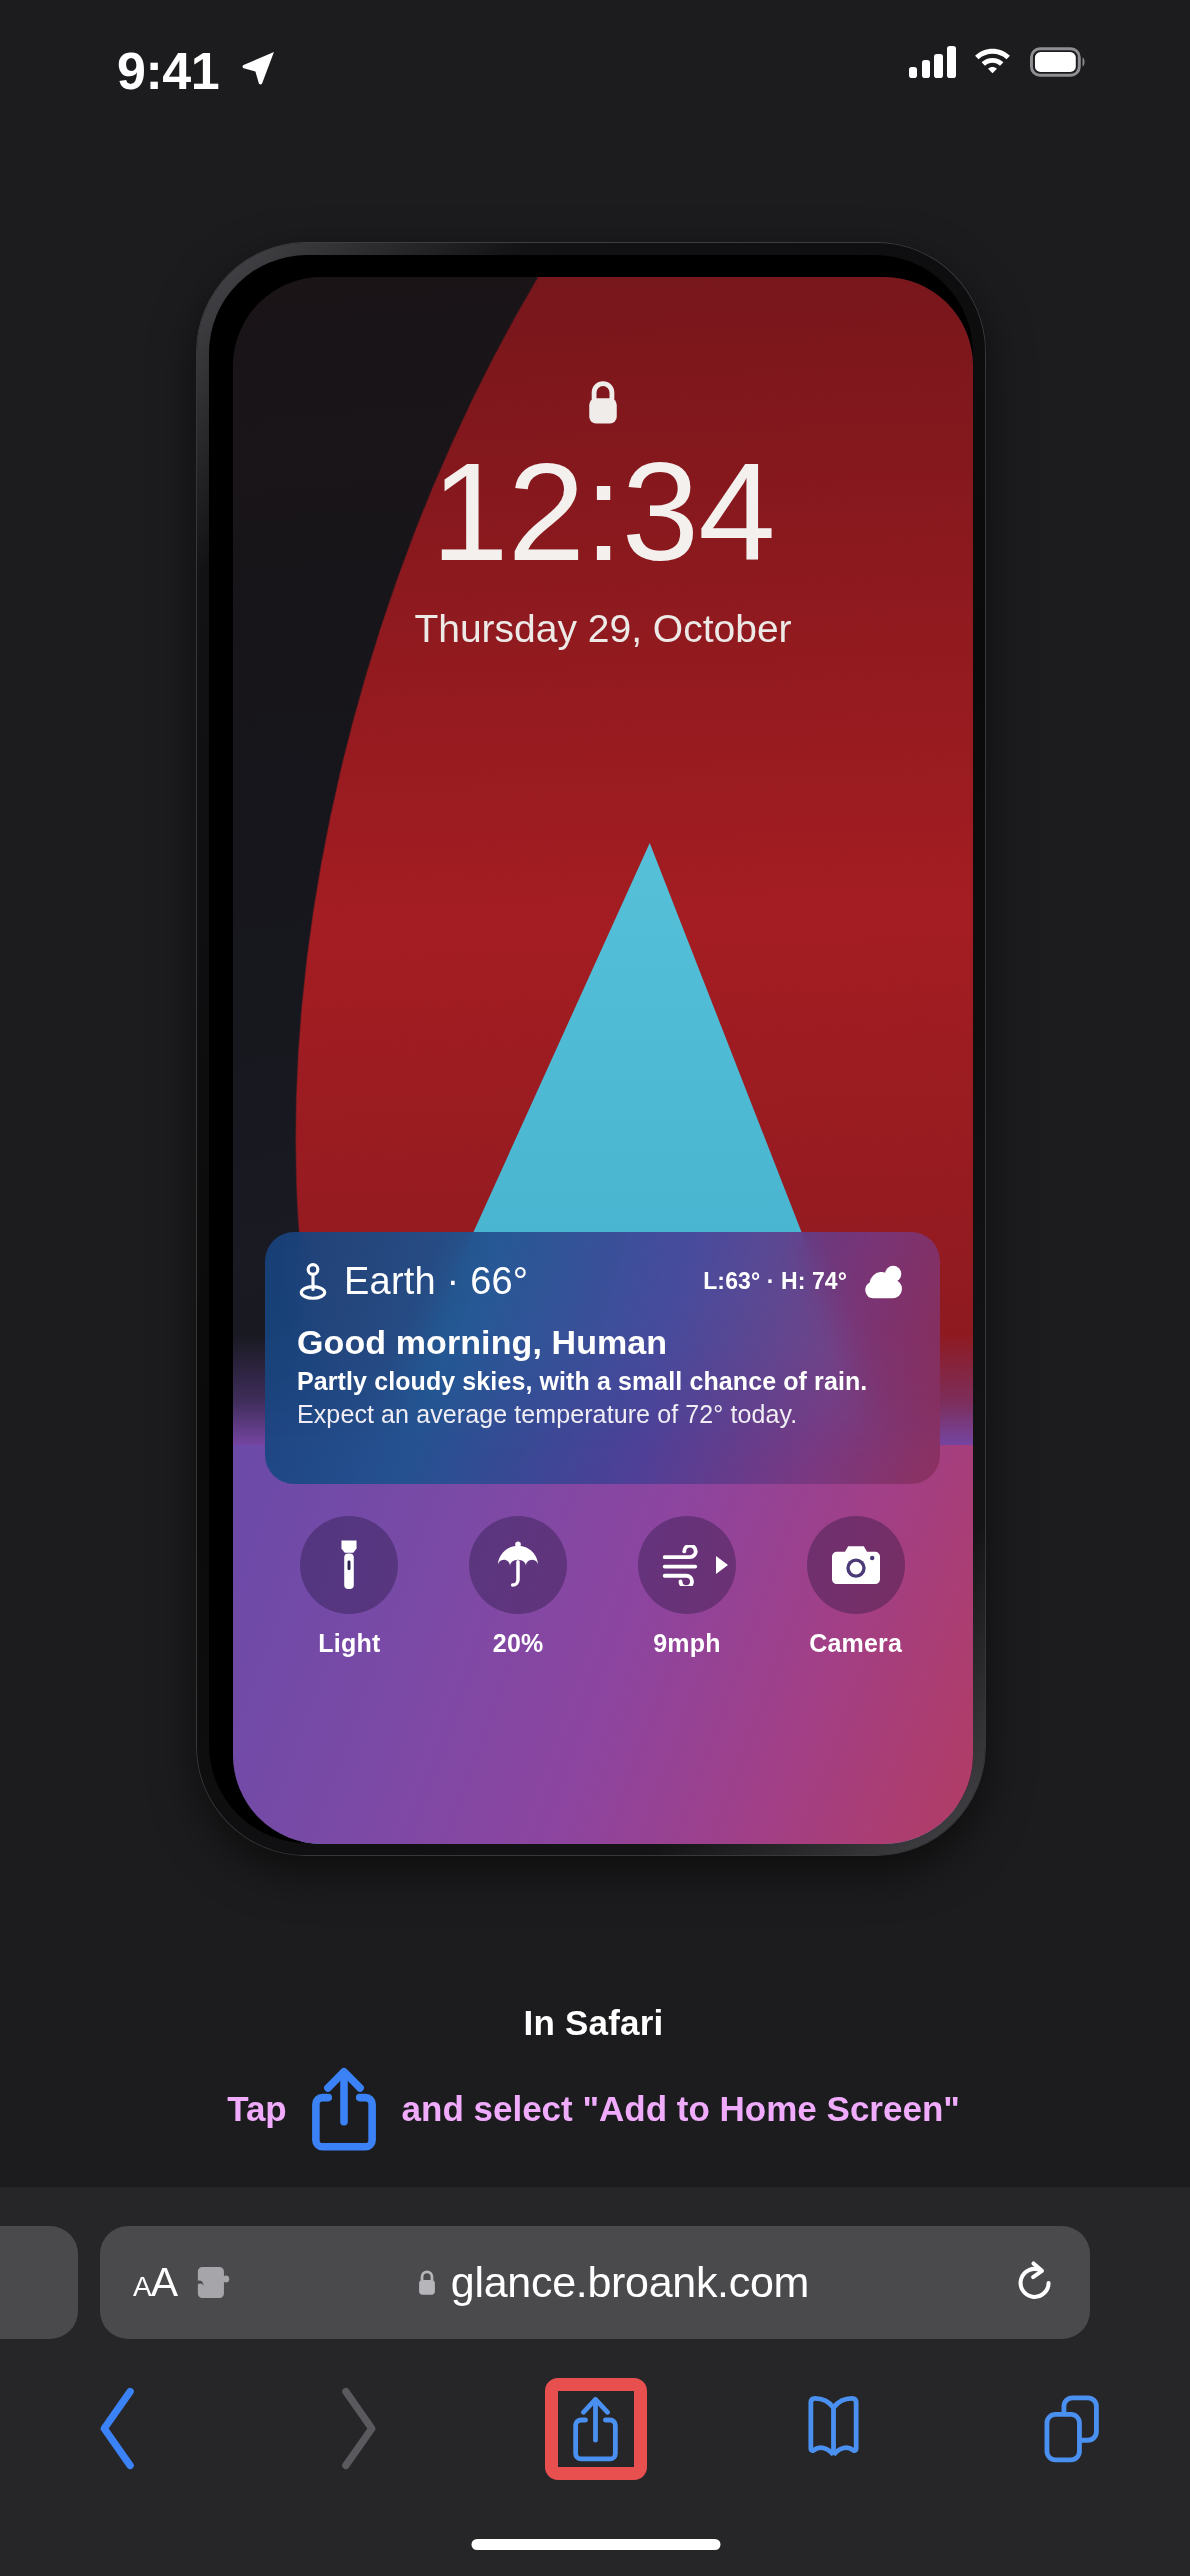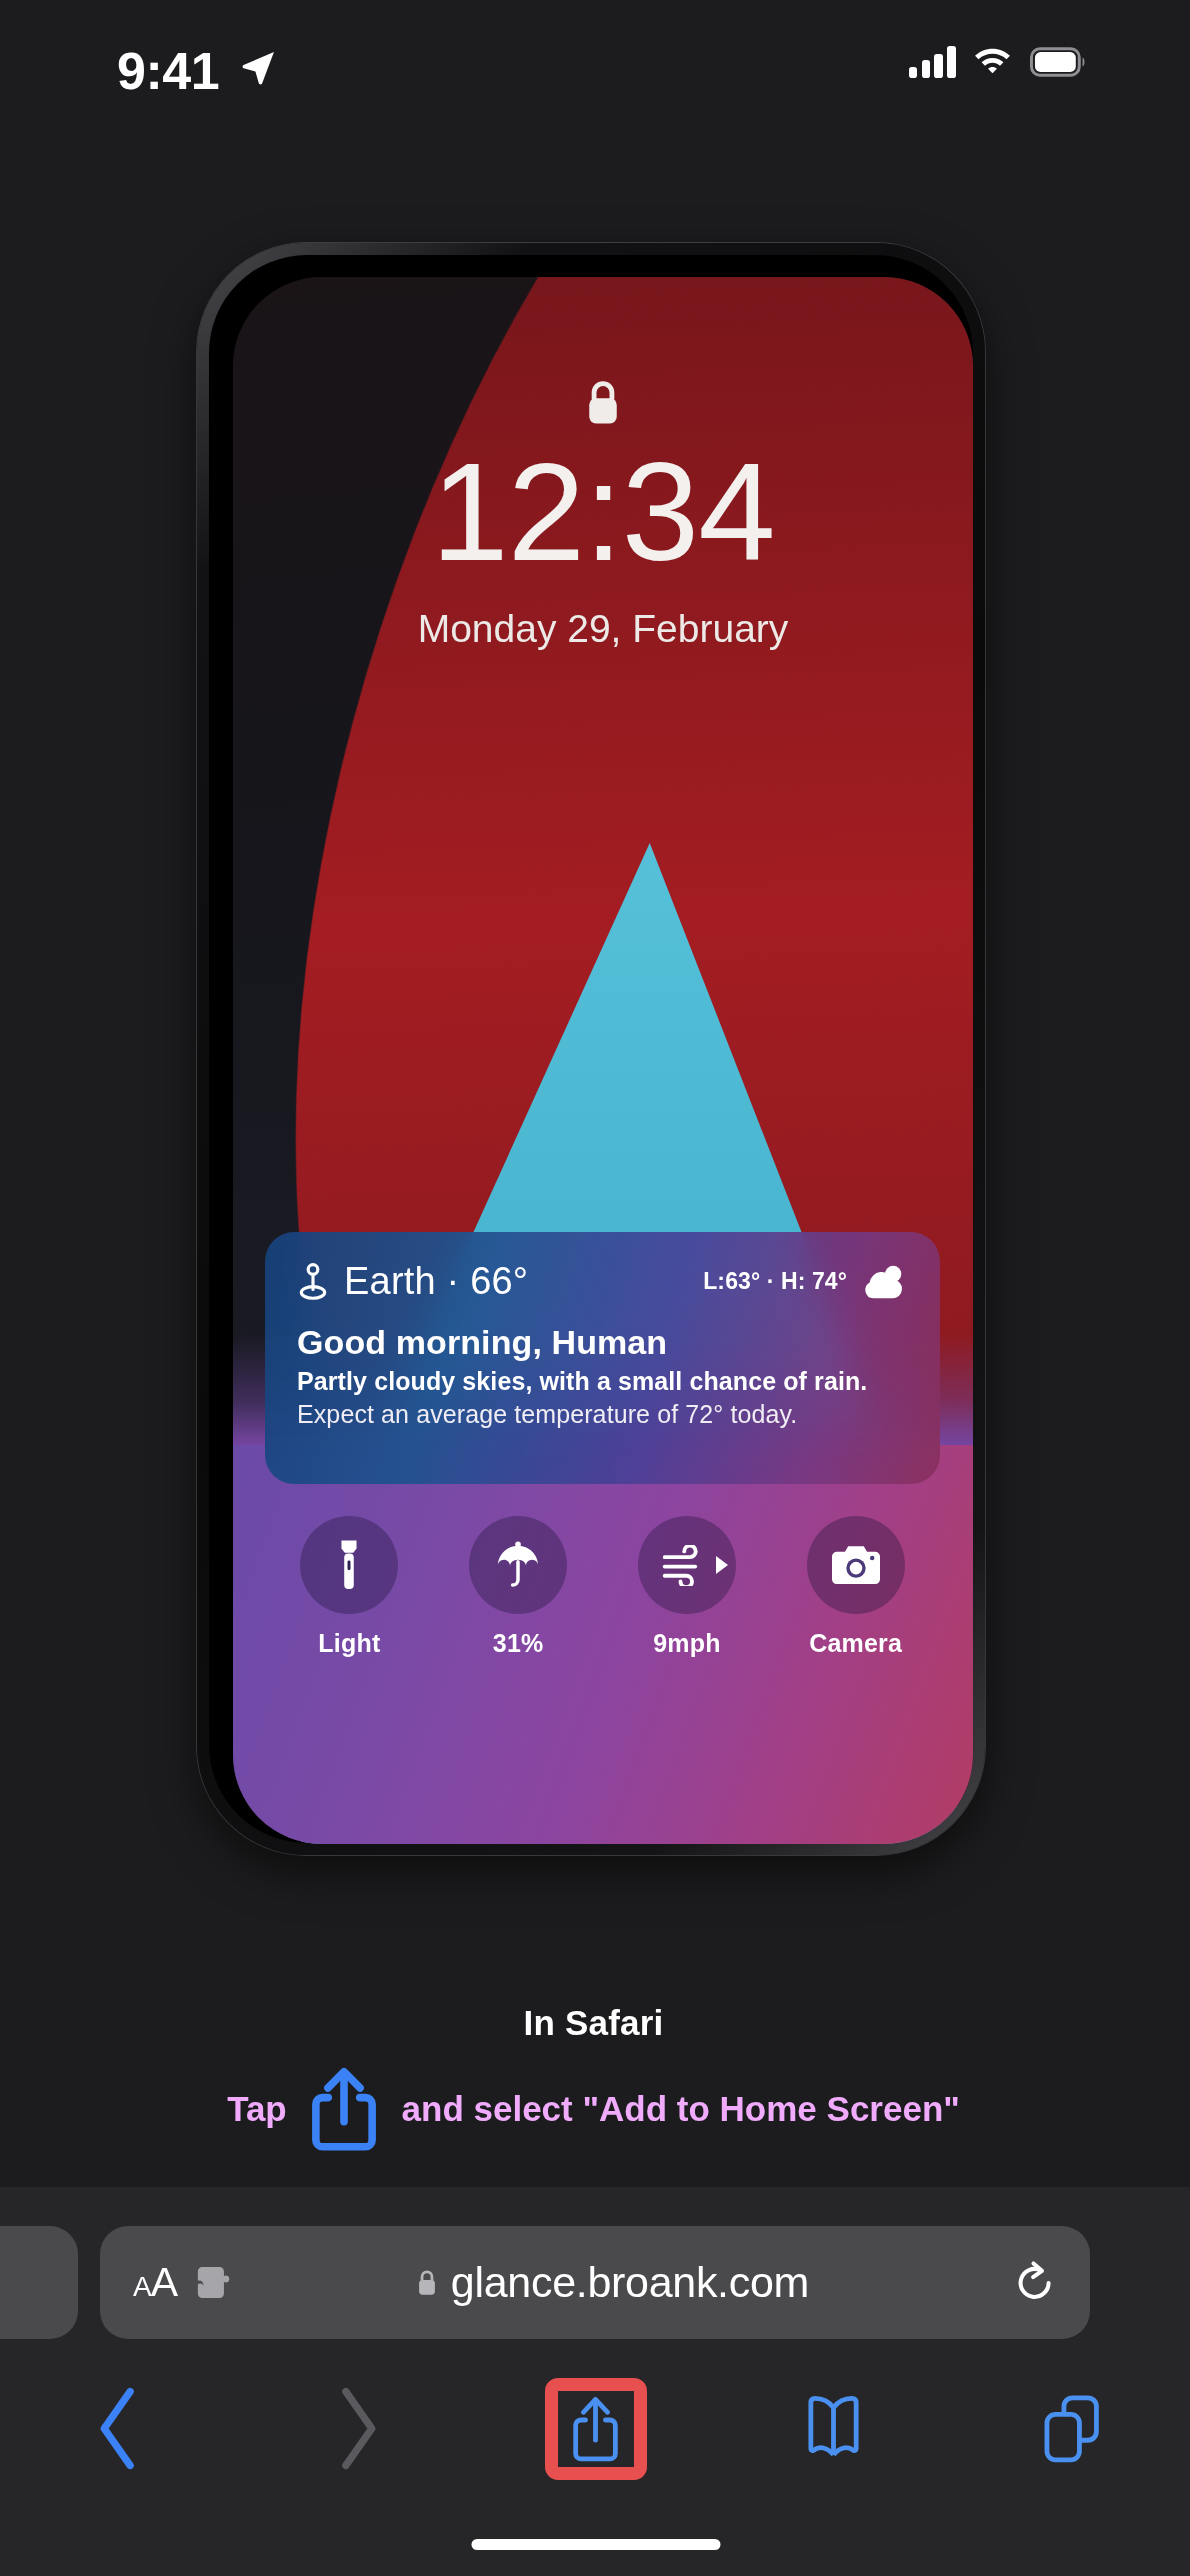--- a/index.html
+++ b/index.html
@@ -417,21 +417,21 @@
         <div class="wp-purple"></div>
 
         <div class="lock-icon">
           <svg width="41" height="52" viewBox="0 0 22 28">
             <path d="M6.2 12V8.4a4.8 4.8 0 0 1 9.6 0V12" fill="none" stroke="#efecea" stroke-width="2.6" stroke-linecap="round"></path>
             <rect x="3.6" y="11.4" width="14.8" height="13.6" rx="3.6" fill="#efecea"></rect>
           </svg>
         </div>
 
         <div class="ls-time">12:34</div>
-        <div class="ls-date">Monday 29, February</div>
+        <div class="ls-date">Thursday 29, October</div>
 
         <div class="wx-card">
           <div class="wx-top">
             <span class="wx-loc-ico">
               <svg width="32" height="39" viewBox="0 0 17 21">
                 <circle cx="8.5" cy="4" r="2.6" fill="none" stroke="#fff" stroke-width="1.7"></circle>
                 <path d="M8.5 6.6v8.2" stroke="#fff" stroke-width="1.7" stroke-linecap="round"></path>
                 <ellipse cx="8.5" cy="16.4" rx="6.3" ry="3.1" fill="none" stroke="#fff" stroke-width="1.7"></ellipse>
               </svg>
             </span>
@@ -464,21 +464,21 @@
           </div>
 
           <div class="qa">
             <div class="qa-circle">
               <svg width="50" height="50" viewBox="0 0 27 27">
                 <path d="M13.5 3.1C7.5 3.1 2.6 8 2.6 14c0-1.8 1.5-3.3 3.3-3.3s3.3 1.5 3.3 3.3c0-1.8 1.9-3.3 4.3-3.3s4.3 1.5 4.3 3.3c0-1.8 1.5-3.3 3.3-3.3s3.3 1.5 3.3 3.3c0-6-4.9-10.9-10.9-10.9z" fill="#fff"></path>
                 <path d="M13.5 11.8v9.6c0 1.6-1.3 2.9-2.9 2.9" fill="none" stroke="#fff" stroke-width="1.9" stroke-linecap="round"></path>
                 <circle cx="13.5" cy="2.3" r="1.5" fill="#fff"></circle>
               </svg>
             </div>
-            <div class="qa-label">31%</div>
+            <div class="qa-label">20%</div>
           </div>
 
           <div class="qa">
             <div class="qa-circle">
               <svg width="52" height="41" viewBox="0 0 28 22">
                 <path d="M2 6.5h13.6a3.1 3.1 0 1 0-3.1-3.1" fill="none" stroke="#fff" stroke-width="2.1" stroke-linecap="round"></path>
                 <path d="M2 11.6h16.4" fill="none" stroke="#fff" stroke-width="2.1" stroke-linecap="round"></path>
                 <path d="M2 16.5h11.6a3.1 3.1 0 1 1-3.1 3.1" fill="none" stroke="#fff" stroke-width="2.1" stroke-linecap="round"></path>
               </svg>
               <span class="qa-arrow"></span>

